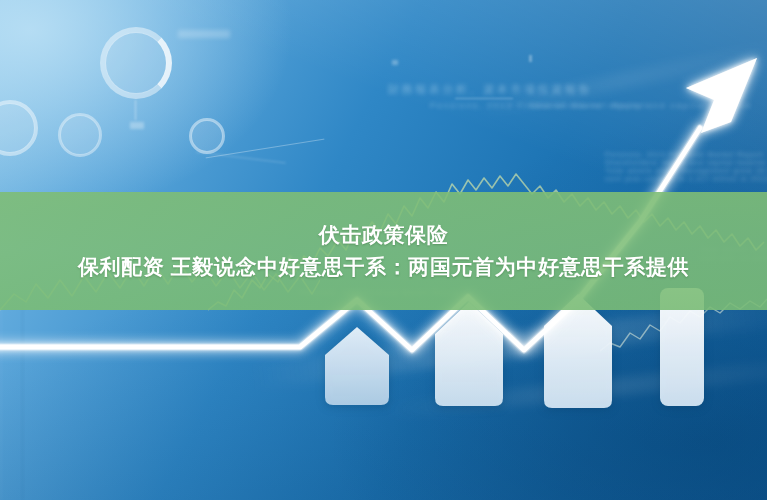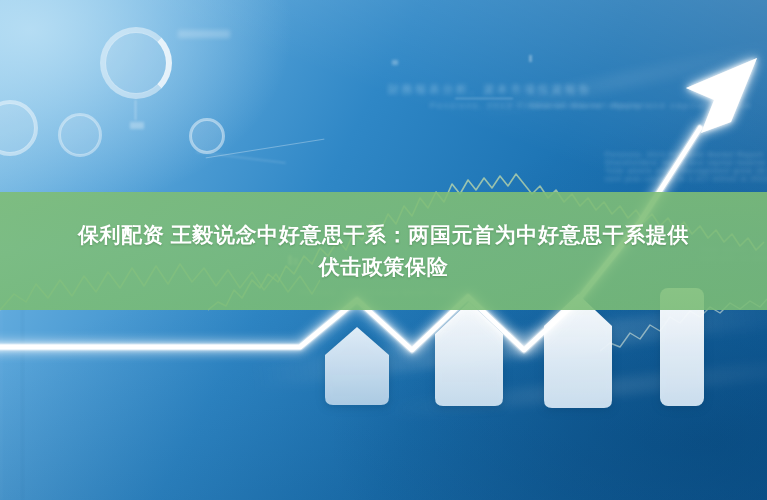--- a/index.html
+++ b/index.html
@@ -268,18 +268,18 @@
         <path d="M757 58 L686 88 L714 100 L701 133 L731 122 Z" fill="#ffffff"></path>
       </g>
       <g filter="url(#softGlow)">
         <path d="M757 58 L686 88 L714 100 L701 133 L731 122 Z" fill="#ffffff"></path>
       </g>
     </svg>
   </div>
 
   <div class="band" style="top:192px; height:118px;">
     <div class="band-inner">
+      <div class="title-line">伏击政策保险</div>
       <div class="title-line">保利配资 王毅说念中好意思干系：两国元首为中好意思干系提供</div>
-      <div class="title-line">伏击政策保险</div>
     </div>
   </div>
 
 </div>
 
 </body></html>

